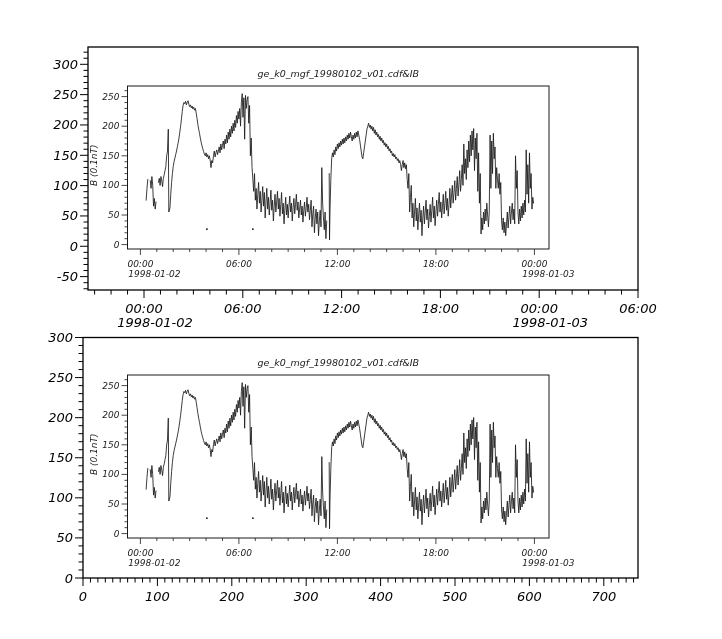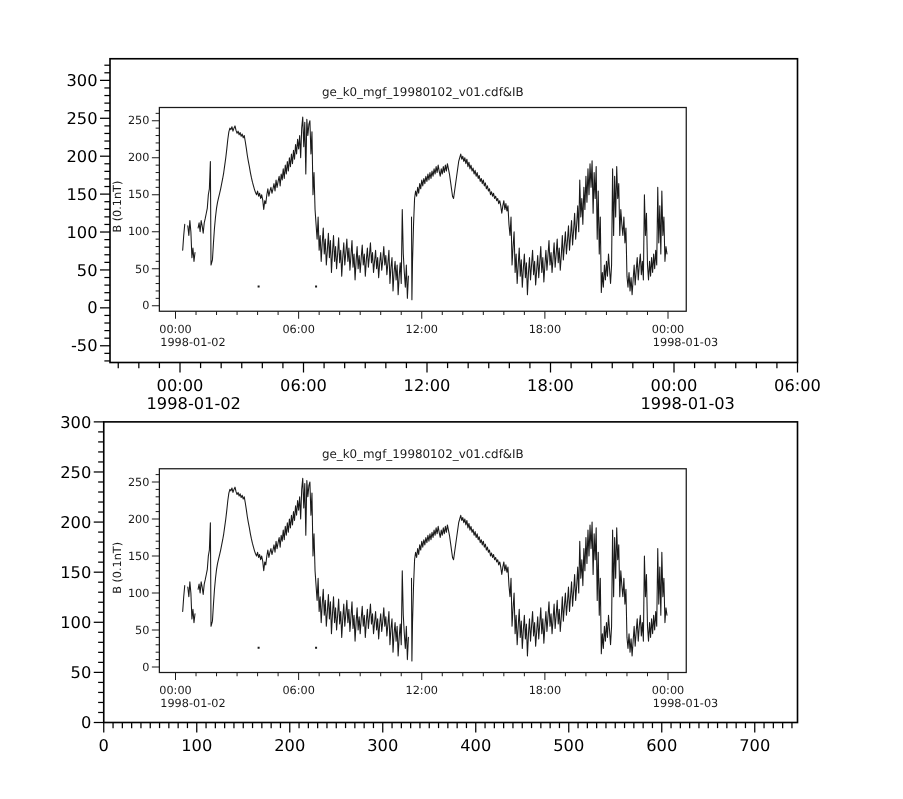--- a/index.html
+++ b/index.html
@@ -1,17 +1,17 @@
 <!DOCTYPE html>
 <html><head>
 <meta charset="utf-8">
 <style>
   html,body{margin:0;padding:0;background:#ffffff;}
   .figure{position:relative;width:722px;height:639px;background:#fff;overflow:hidden;
-          font-family:"DejaVu Sans","Liberation Sans",sans-serif;}
+          font-family:"DejaVu Sans","Liberation Sans",sans-serif;font-style:italic;}
   svg text{font-family:"DejaVu Sans","Liberation Sans",sans-serif;}
   .outer-label{font-size:13px;fill:#000;}
   .inner-label{font-size:9px;fill:#1a1a1a;}
   .inner-title{font-size:9.5px;fill:#1a1a1a;}
 </style>
 </head>
 <body>
 
 <div class="figure">
   <svg id="fig-svg" width="722" height="639" viewBox="0 0 722 639">

